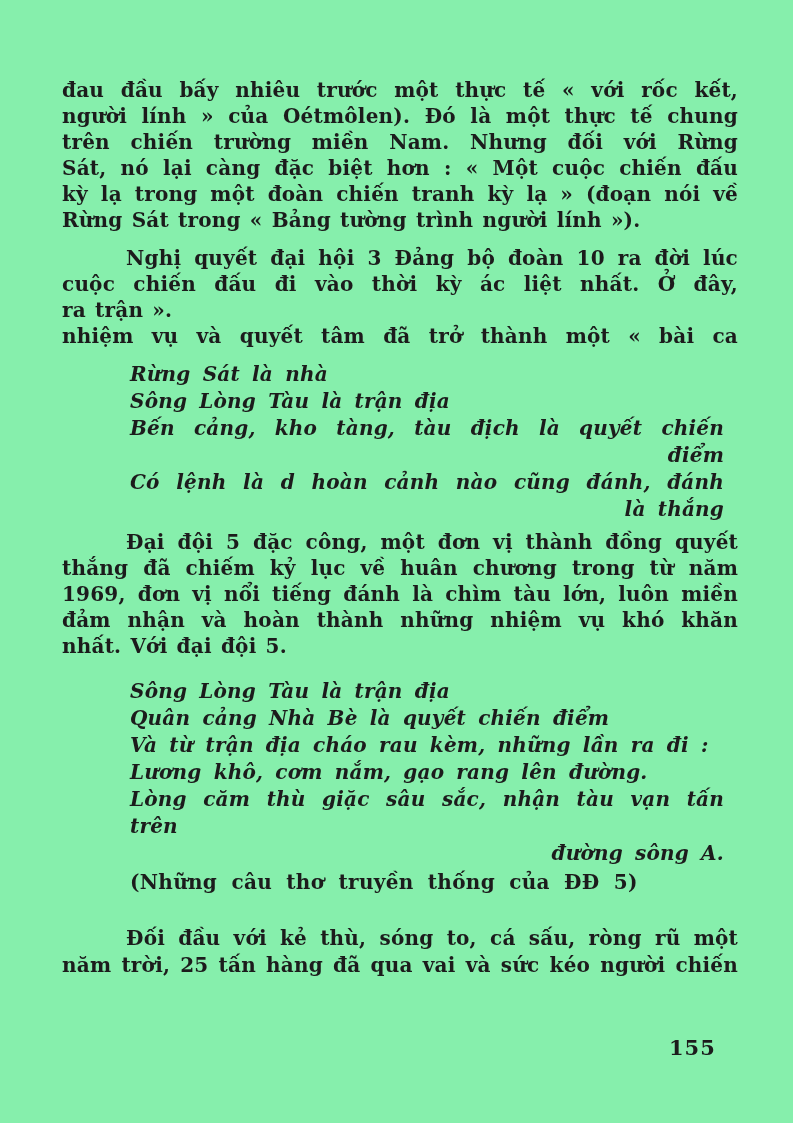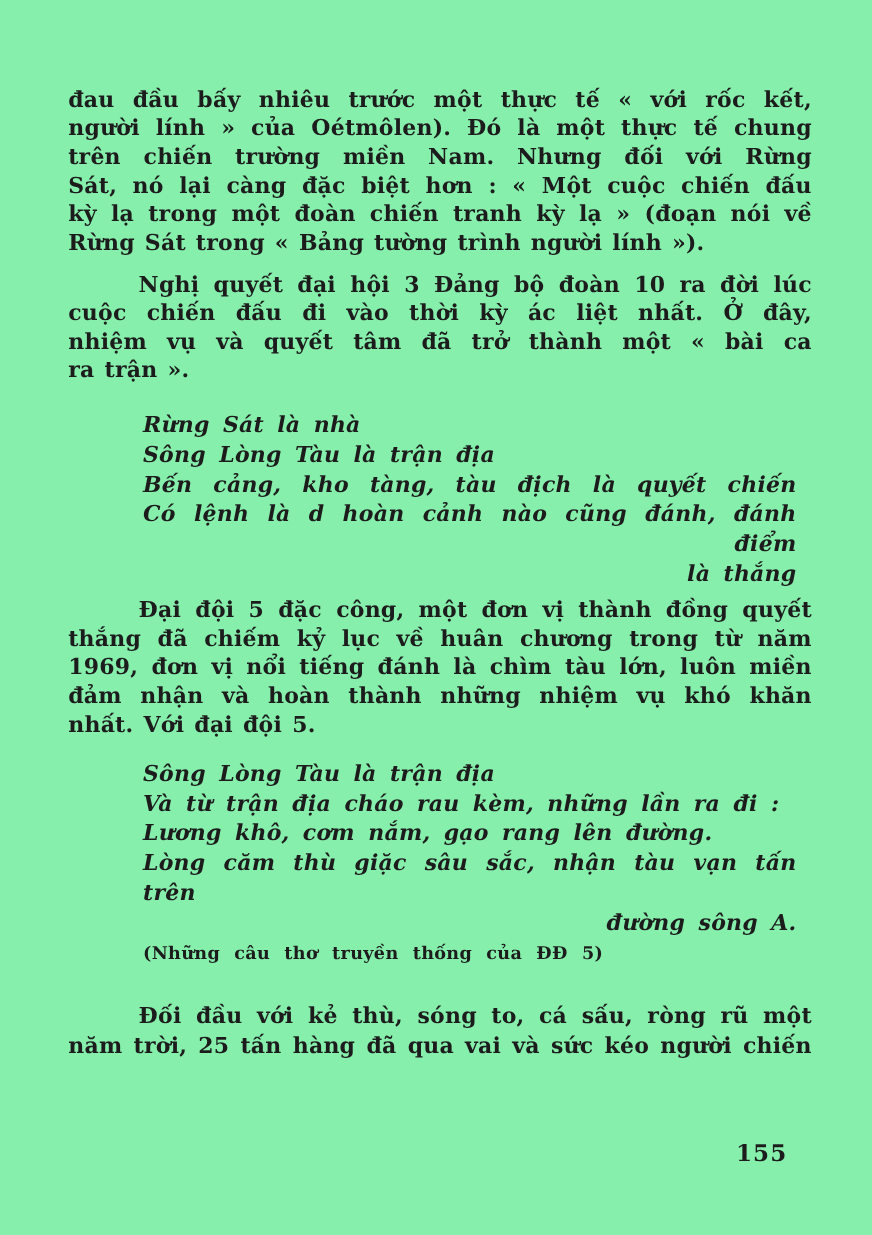--- a/index.html
+++ b/index.html
@@ -41,27 +41,27 @@
     width: 594px;
     font-size: 20px;
     font-weight: bold;
     font-style: italic;
     word-spacing: 5px;
     letter-spacing: 0.2px;
   }
   .poem .tline { line-height: 27px; }
 
   #para2 { margin-top: 12px; }
-  #poem1 { margin-top: 24px; }
+  #poem1 { margin-top: 12px; }
   #para3 { margin-top: 6px; }
   #poem2 { margin-top: 19px; }
   #caption {
     margin-top: 3px;
     margin-left: 68px;
-    font-size: 16px;
+    font-size: 20px;
     font-weight: bold;
     word-spacing: 7px;
     letter-spacing: 0.3px;
     line-height: 24px;
   }
   #para4 { margin-top: 31px; }
   #para4 .tline { line-height: 27px; }
 
   .page-number {
     position: absolute;
@@ -83,43 +83,44 @@
         <div class="tline a-justify">người lính » của Oétmôlen). Đó là một thực tế chung</div>
         <div class="tline a-justify">trên chiến trường miền Nam. Nhưng đối với Rừng</div>
         <div class="tline a-justify">Sát, nó lại càng đặc biệt hơn : « Một cuộc chiến đấu</div>
         <div class="tline a-justify">kỳ lạ trong một đoàn chiến tranh kỳ lạ » (đoạn nói về</div>
         <div class="tline a-left">Rừng Sát trong « Bảng tường trình người lính »).</div>
       </div>
 
     <div class="para" id="para2">
         <div class="tline a-justify ind">Nghị quyết đại hội 3 Đảng bộ đoàn 10 ra đời lúc</div>
         <div class="tline a-justify">cuộc chiến đấu đi vào thời kỳ ác liệt nhất. Ở đây,</div>
+        <div class="tline a-left">ra trận ».</div>
         <div class="tline a-justify">nhiệm vụ và quyết tâm đã trở thành một « bài ca</div>
-        <div class="tline a-left">ra trận ».</div>
       </div>
 
     <div class="poem" id="poem1">
         <div class="tline a-left">Rừng Sát là nhà</div>
         <div class="tline a-left">Sông Lòng Tàu là trận địa</div>
         <div class="tline a-justify">Bến cảng, kho tàng, tàu địch là quyết chiến</div>
+        <div class="tline a-right">điểm</div>
         <div class="tline a-justify">Có lệnh là d hoàn cảnh nào cũng đánh, đánh</div>
-        <div class="tline a-right">điểm</div>
         <div class="tline a-right">là thắng</div>
       </div>
 
     <div class="para" id="para3">
         <div class="tline a-justify ind">Đại đội 5 đặc công, một đơn vị thành đồng quyết</div>
         <div class="tline a-justify">thắng đã chiếm kỷ lục về huân chương trong từ năm</div>
         <div class="tline a-justify">1969, đơn vị nổi tiếng đánh là chìm tàu lớn, luôn miền</div>
         <div class="tline a-justify">đảm nhận và hoàn thành những nhiệm vụ khó khăn</div>
         <div class="tline a-left">nhất. Với đại đội 5.</div>
       </div>
 
     <div class="poem" id="poem2">
         <div class="tline a-left">Sông Lòng Tàu là trận địa</div>
+        <div class="tline a-left">Quân cảng Nhà Bè là quyết chiến điểm</div>
         <div class="tline a-left">Và từ trận địa cháo rau kèm, những lần ra đi :</div>
         <div class="tline a-left">Lương khô, cơm nắm, gạo rang lên đường.</div>
         <div class="tline a-justify">Lòng căm thù giặc sâu sắc, nhận tàu vạn tấn trên</div>
         <div class="tline a-right">đường sông A.</div>
       </div>
 
     <div id="caption">(Những câu thơ truyền thống của ĐĐ 5)</div>
 
     <div class="para" id="para4">
         <div class="tline a-justify ind">Đối đầu với kẻ thù, sóng to, cá sấu, ròng rũ một</div>

